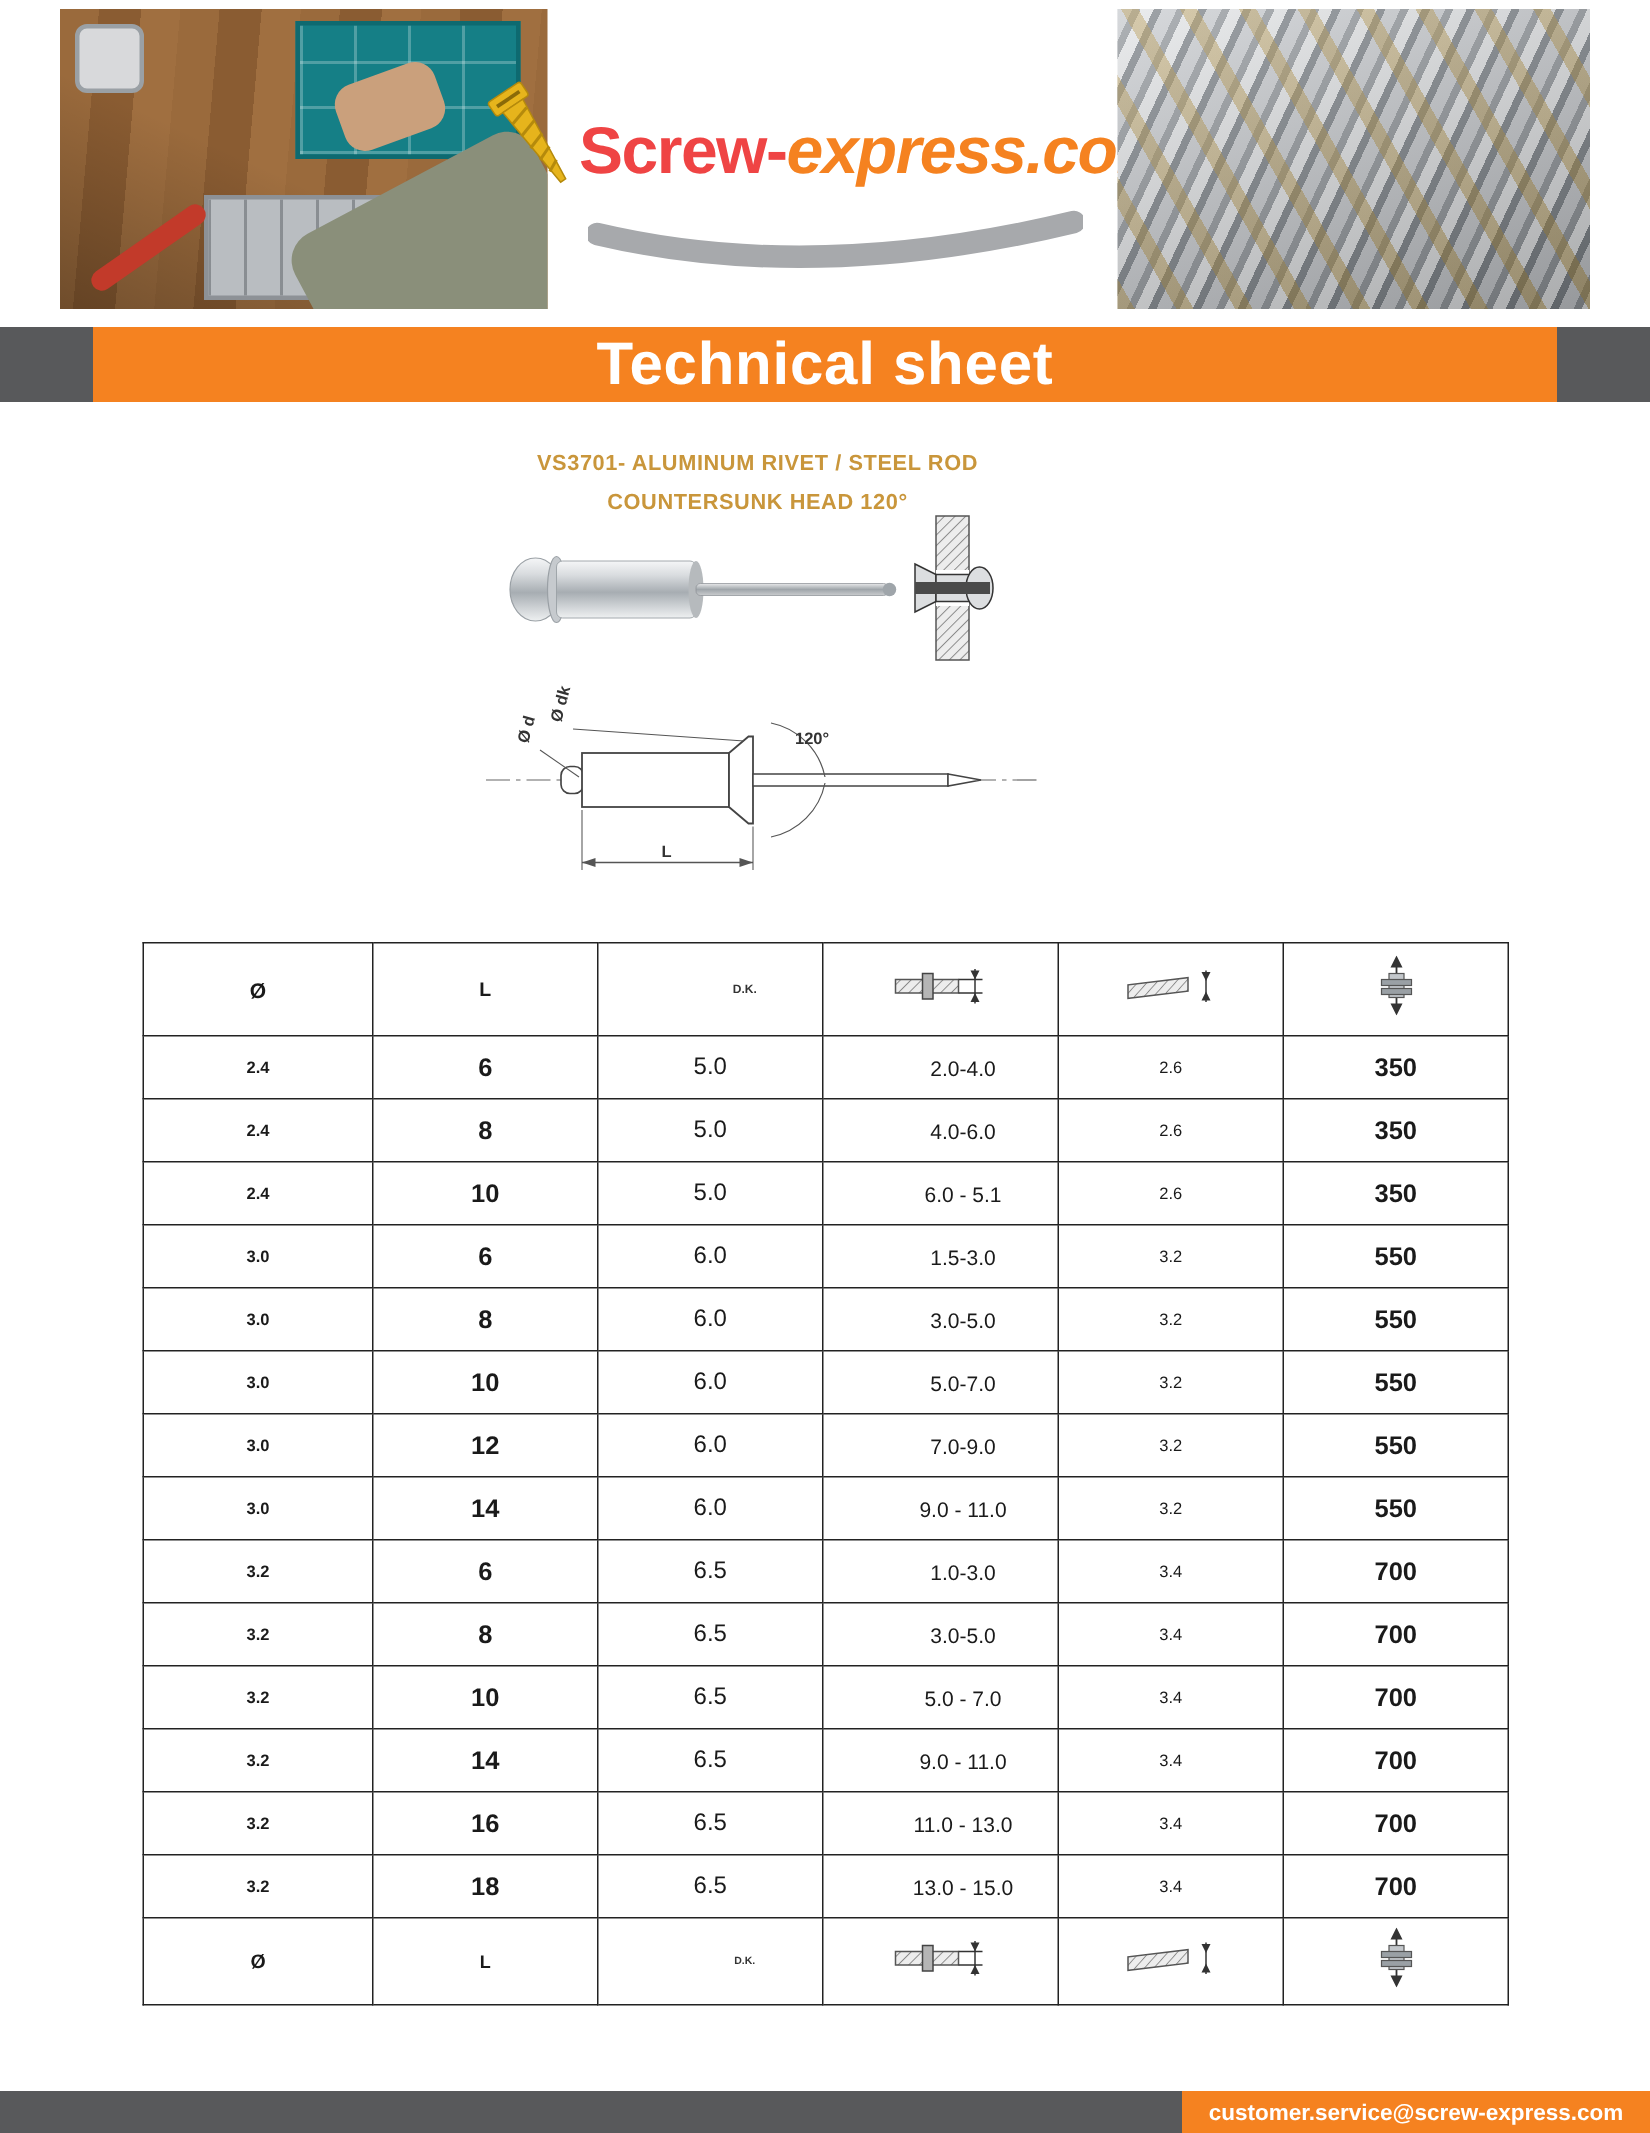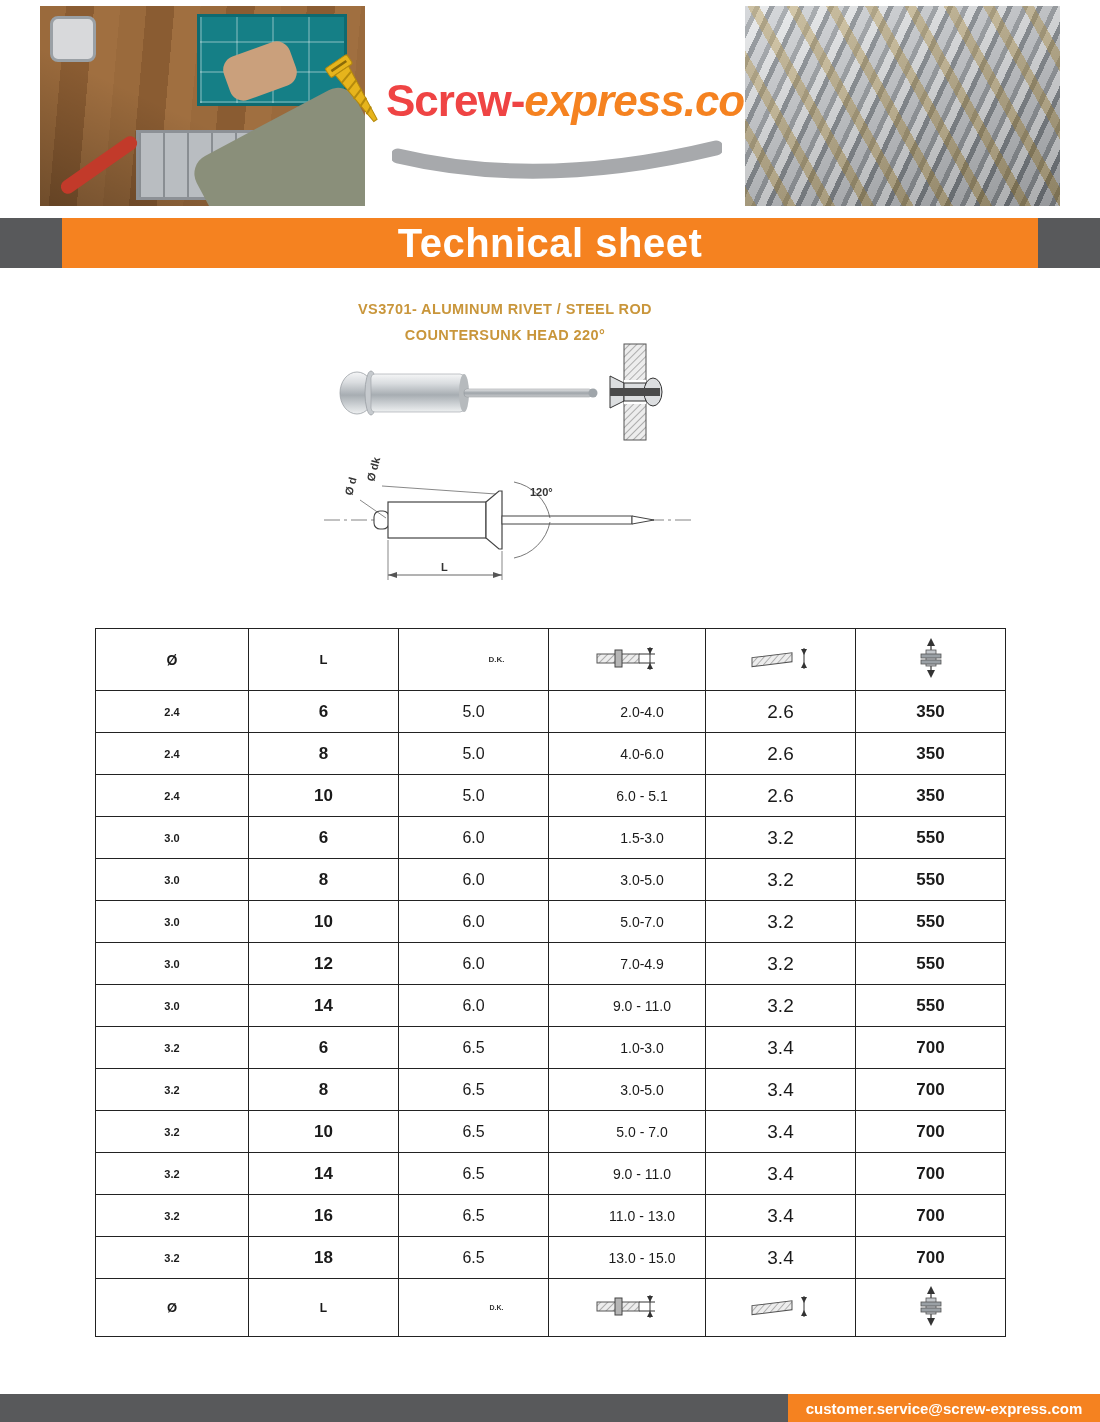--- a/index.html
+++ b/index.html
@@ -59,21 +59,21 @@
   table.spec thead td { height:62px; }
   table.spec tbody td { height:42px; }
   table.spec tfoot td { height:58px; }
   .hd-dia { font-weight:bold; font-size:14px; }
   .hd-len { font-weight:bold; font-size:13px; }
   .hd-dk { font-size:8px; font-weight:bold; color:#333;padding-left:46px; }
   td.c0 { font-size:11px;font-weight:bold; }
   td.c1 { font-size:17px; font-weight:bold; }
   td.c2 { font-size:16px; }
   td.c3 { font-size:14px;padding-left:30px; }
-  td.c4 { font-size:19px; }
+  td.c4 { font-size:11px; }
   td.c5 { font-size:17px; font-weight:bold; }
 
   
   .footer-bar { position:absolute; left:0; top:1394px; width:1100px; height:28px; background:#58595b; }
   .footer-orange { position:absolute; right:0; top:0; width:312px; height:28px; background:#f58220; display:flex; align-items:center; justify-content:center;margin-left:44px; }
   .footer-email { color:#fff; font-weight:bold; font-size:15px; white-space:nowrap; }
 </style>
 </head>
 <body>
 
@@ -114,21 +114,21 @@
   </div>
 
   <div class="banner">
     <div class="banner-orange">
       <span class="banner-title">Technical sheet</span>
     </div>
   </div>
 
   <div class="product-title">
     <div>VS3701- ALUMINUM RIVET / STEEL ROD</div>
-    <div>COUNTERSUNK HEAD 220°</div>
+    <div>COUNTERSUNK HEAD 120°</div>
   </div>
 
   <svg class="fig-rivet" width="310" height="92" viewBox="0 0 310 92">
     <defs>
       <linearGradient id="mg" x1="0" y1="0" x2="0" y2="1">
         <stop offset="0" stop-color="#f5f6f7"></stop>
           <stop offset="0.25" stop-color="#d9dcdf"></stop>
         <stop offset="0.55" stop-color="#a7adb2"></stop>
           <stop offset="0.8" stop-color="#cfd3d6"></stop>
         <stop offset="1" stop-color="#eef0f1"></stop>
@@ -293,21 +293,21 @@
           <td class="c1">10</td>
           <td class="c2">6.0</td>
           <td class="c3">5.0-7.0</td>
           <td class="c4">3.2</td>
           <td class="c5">550</td>
         </tr>
         <tr>
           <td class="c0">3.0</td>
           <td class="c1">12</td>
           <td class="c2">6.0</td>
-          <td class="c3">7.0-4.9</td>
+          <td class="c3">7.0-9.0</td>
           <td class="c4">3.2</td>
           <td class="c5">550</td>
         </tr>
         <tr>
           <td class="c0">3.0</td>
           <td class="c1">14</td>
           <td class="c2">6.0</td>
           <td class="c3">9.0 - 11.0</td>
           <td class="c4">3.2</td>
           <td class="c5">550</td>

